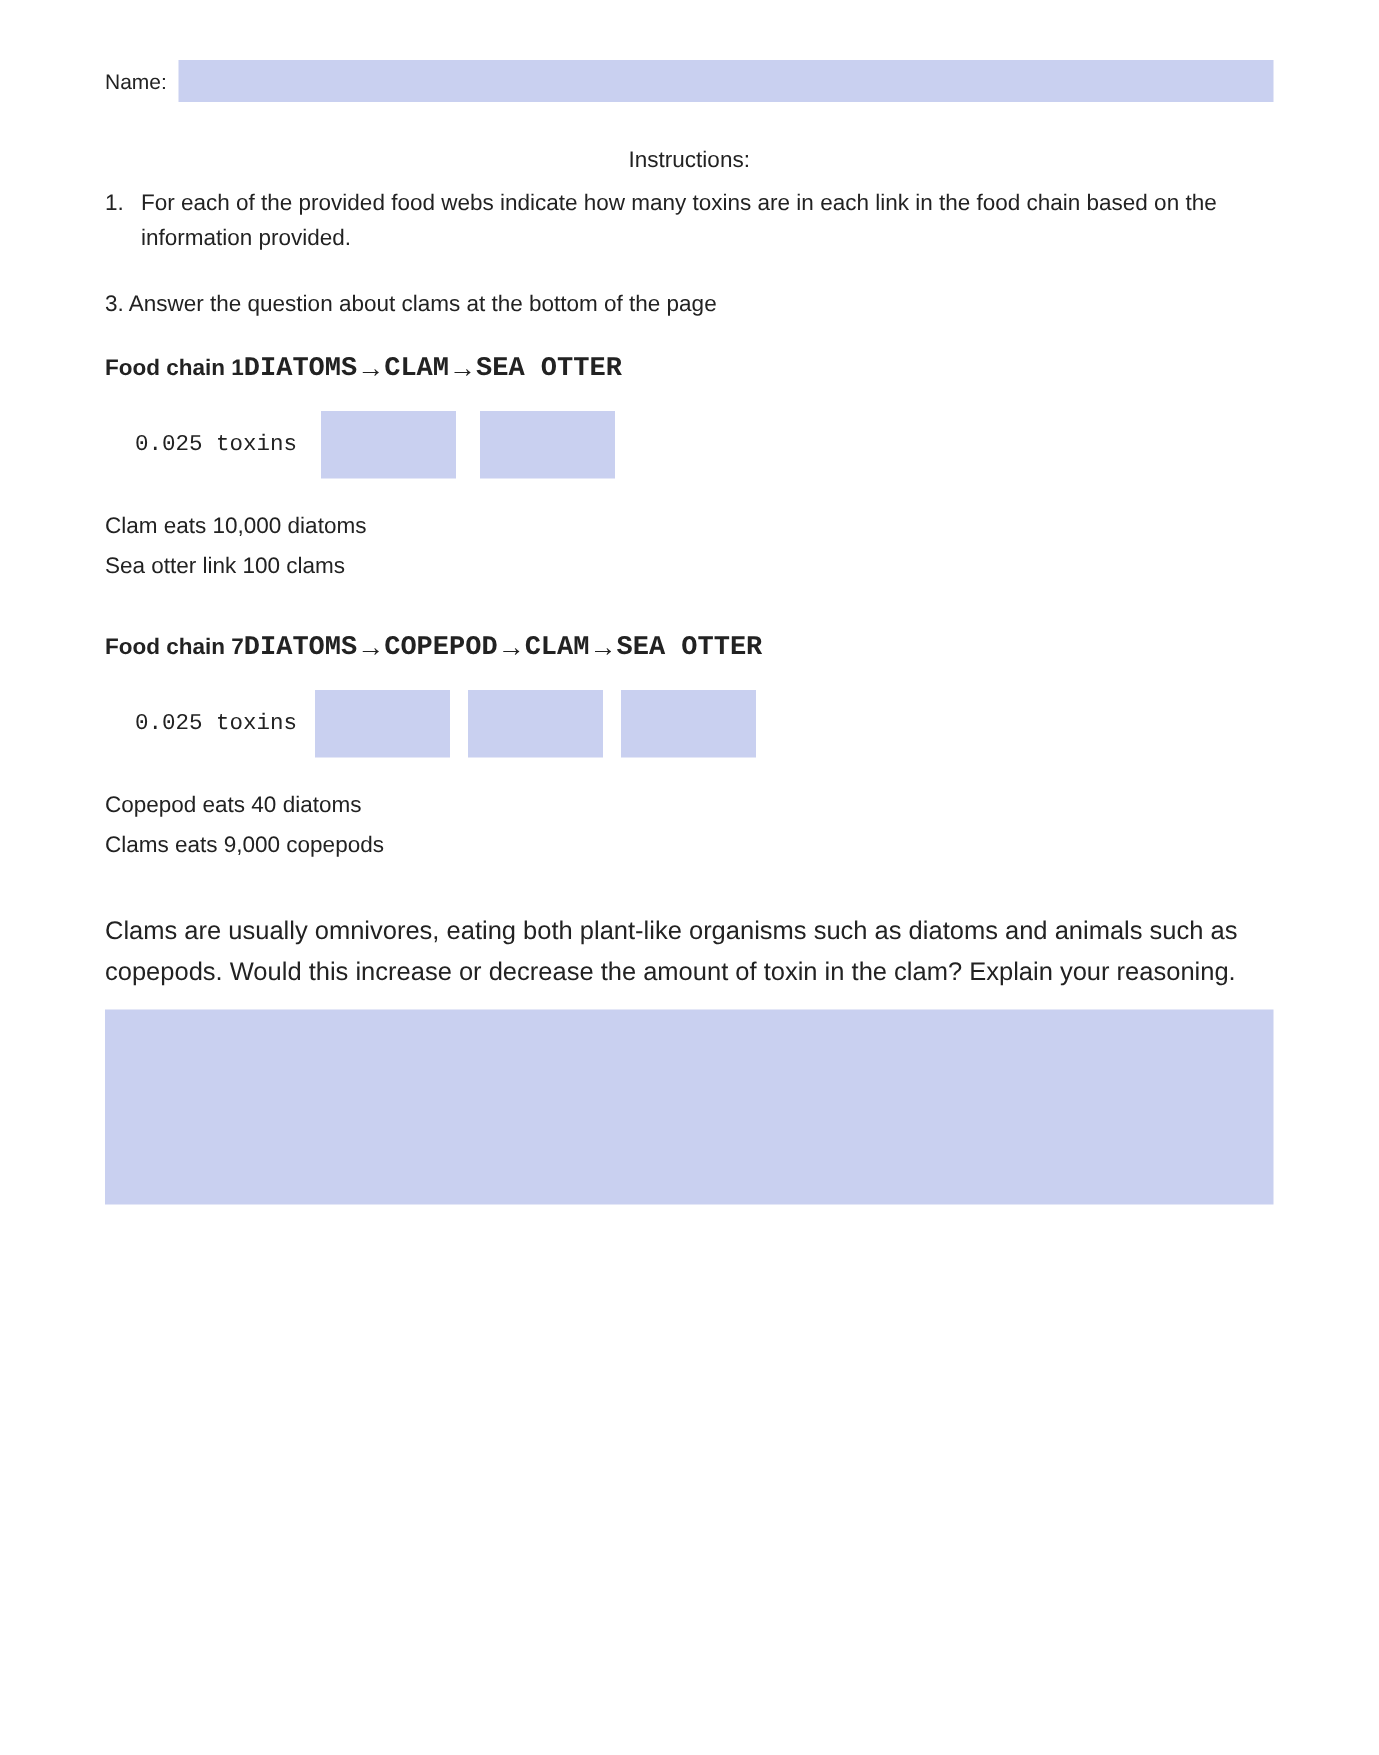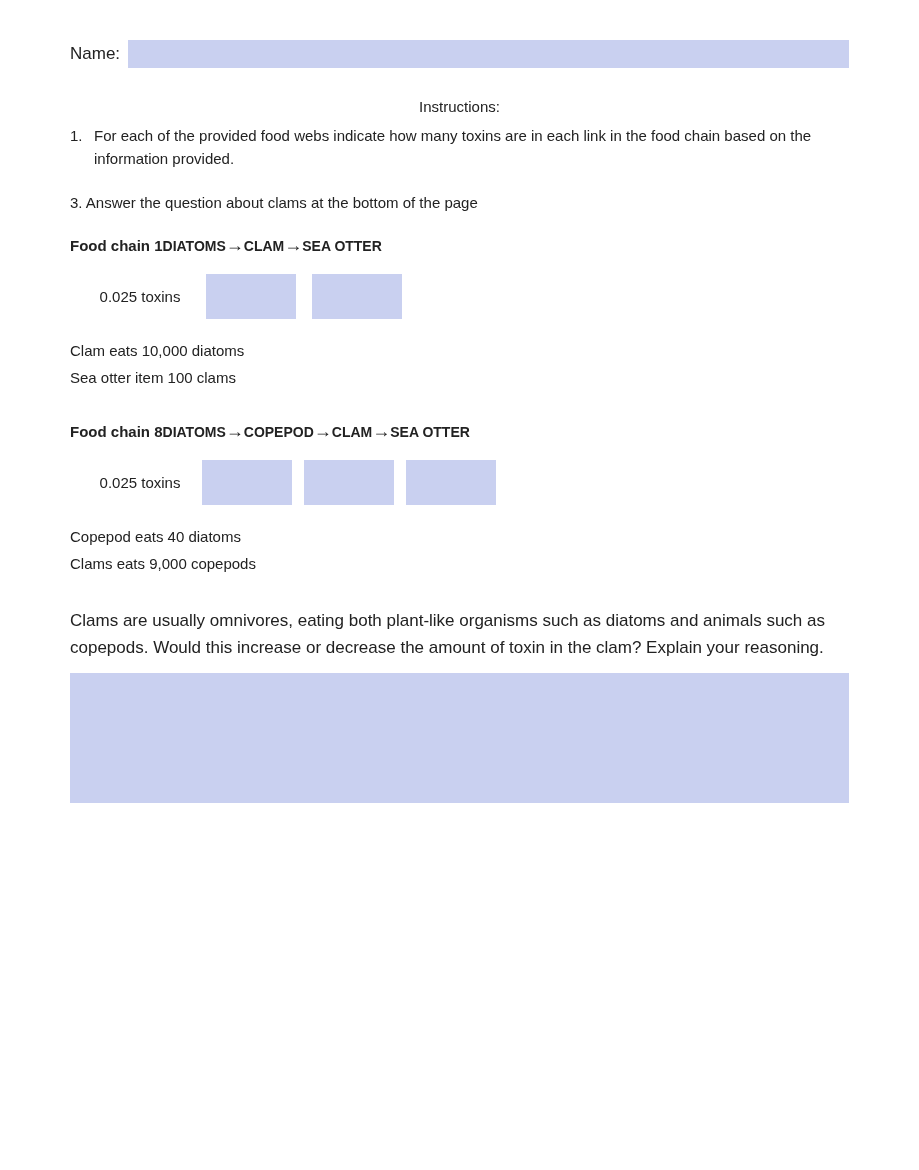--- a/index.html
+++ b/index.html
@@ -18,21 +18,21 @@
       padding: 40px 70px 40px 70px;
     }
 
     .name-row {
       display: flex;
       align-items: center;
       margin-bottom: 30px;
     }
 
     .name-label {
-      font-size: 17px;
+      font-size: 14px;
       margin-right: 8px;
       white-space: nowrap;
     }
 
     .name-input {
       flex: 1;
       background: #c9d0f0;
       border: none;
       height: 28px;
       outline: none;
@@ -87,41 +87,43 @@
       flex-wrap: nowrap;
     }
 
     .fc-label {
       font-size: 15px;
       font-weight: bold;
       min-width: 90px;
     }
 
     .fc-item {
-      font-size: 14px;
+      font-size: 18px;
       font-weight: bold;
+      font-family: Liberation Mono, monospace;
     }
 
     .fc-arrow {
       font-size: 18px;
       font-weight: bold;
     }
 
     .fc-boxes-row {
       display: flex;
       align-items: center;
       gap: 16px;
       margin-left: 20px;
       margin-bottom: 18px;
     }
 
     .fc-toxin-label {
       font-size: 15px;
       min-width: 100px;
       text-align: center;
+      font-family: Liberation Mono, monospace;
     }
 
     .input-box {
       background: #c9d0f0;
       border: none;
       width: 90px;
       height: 45px;
       outline: none;
       display: inline-block;
     }
@@ -188,27 +190,27 @@
   </div>
 
   <div class="fc-boxes-row">
     <span class="fc-toxin-label">0.025 toxins</span>
     <input class="input-box" type="text" style="">
     <input class="input-box" type="text" style="">
   </div>
 
   <div class="eating-facts">
     <div>Clam eats 10,000 diatoms</div>
-    <div>Sea otter item 100 clams</div>
+    <div>Sea otter link 100 clams</div>
   </div>
 </div>
 
 <div class="food-chain-section">
   <div class="food-chain-row">
-    <span class="fc-label">Food chain 8</span>
+    <span class="fc-label">Food chain 7</span>
     <span class="fc-item">DIATOMS</span>
     <span class="fc-arrow">→</span>
     <span class="fc-item">COPEPOD</span>
     <span class="fc-arrow">→</span>
     <span class="fc-item">CLAM</span>
     <span class="fc-arrow">→</span>
     <span class="fc-item">SEA OTTER</span>
   </div>
 
   <div class="fc2-boxes-row">

